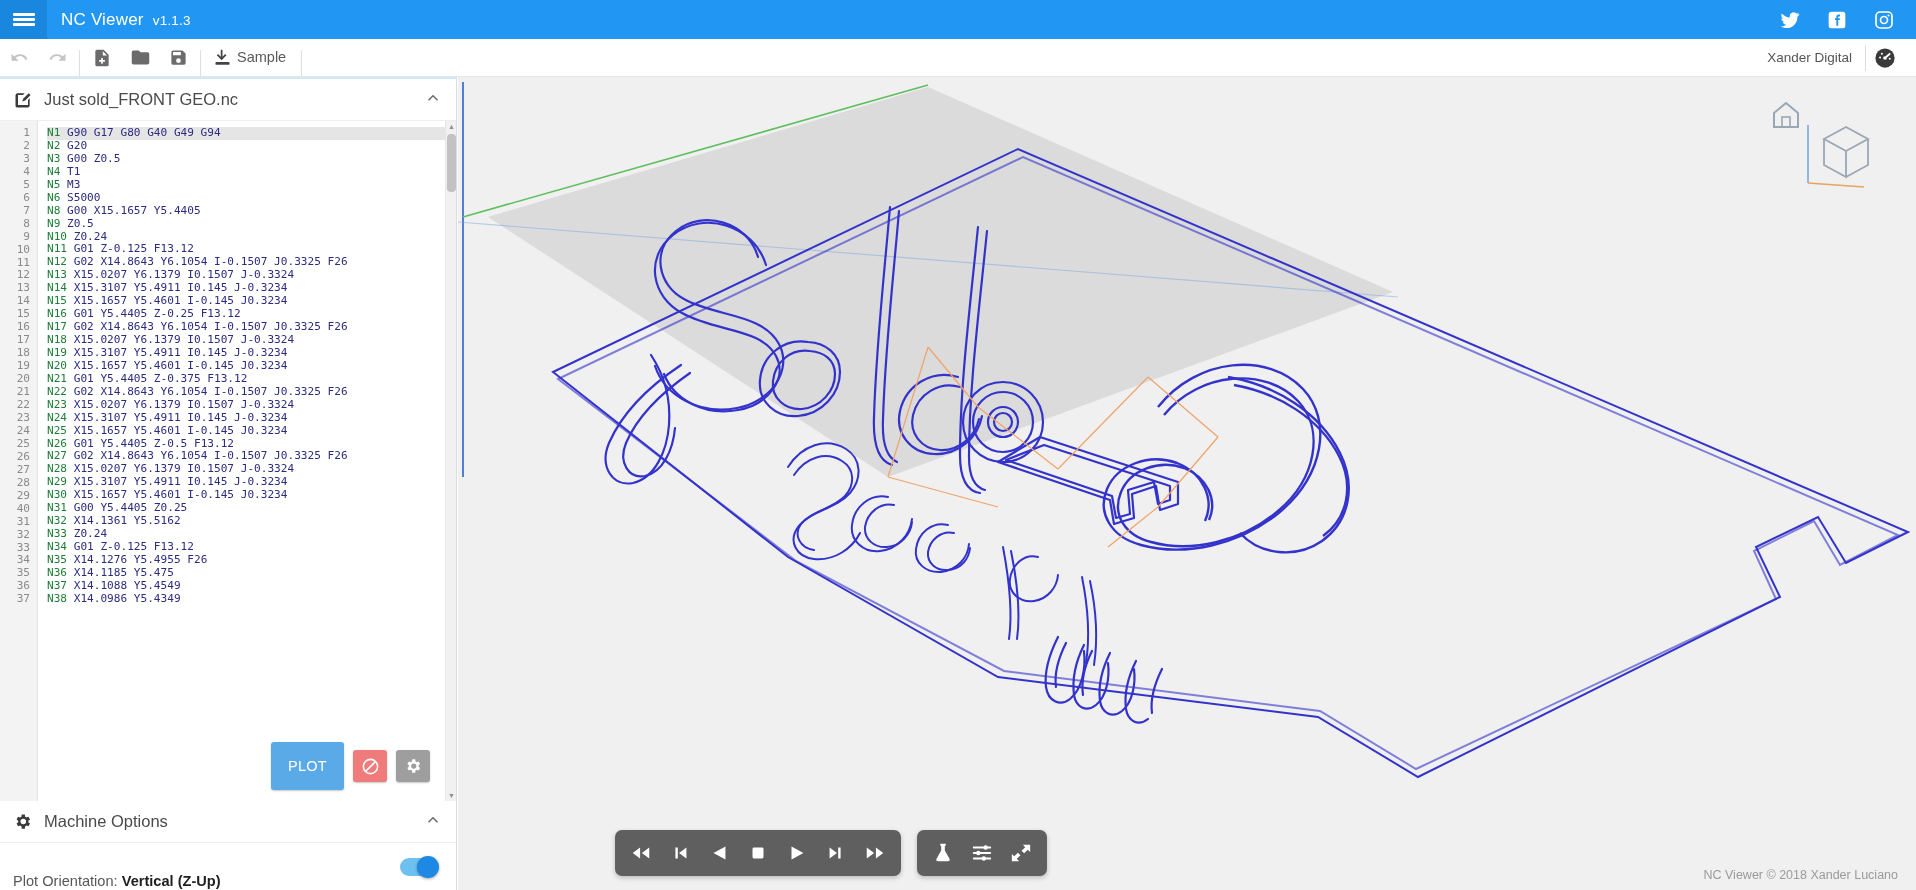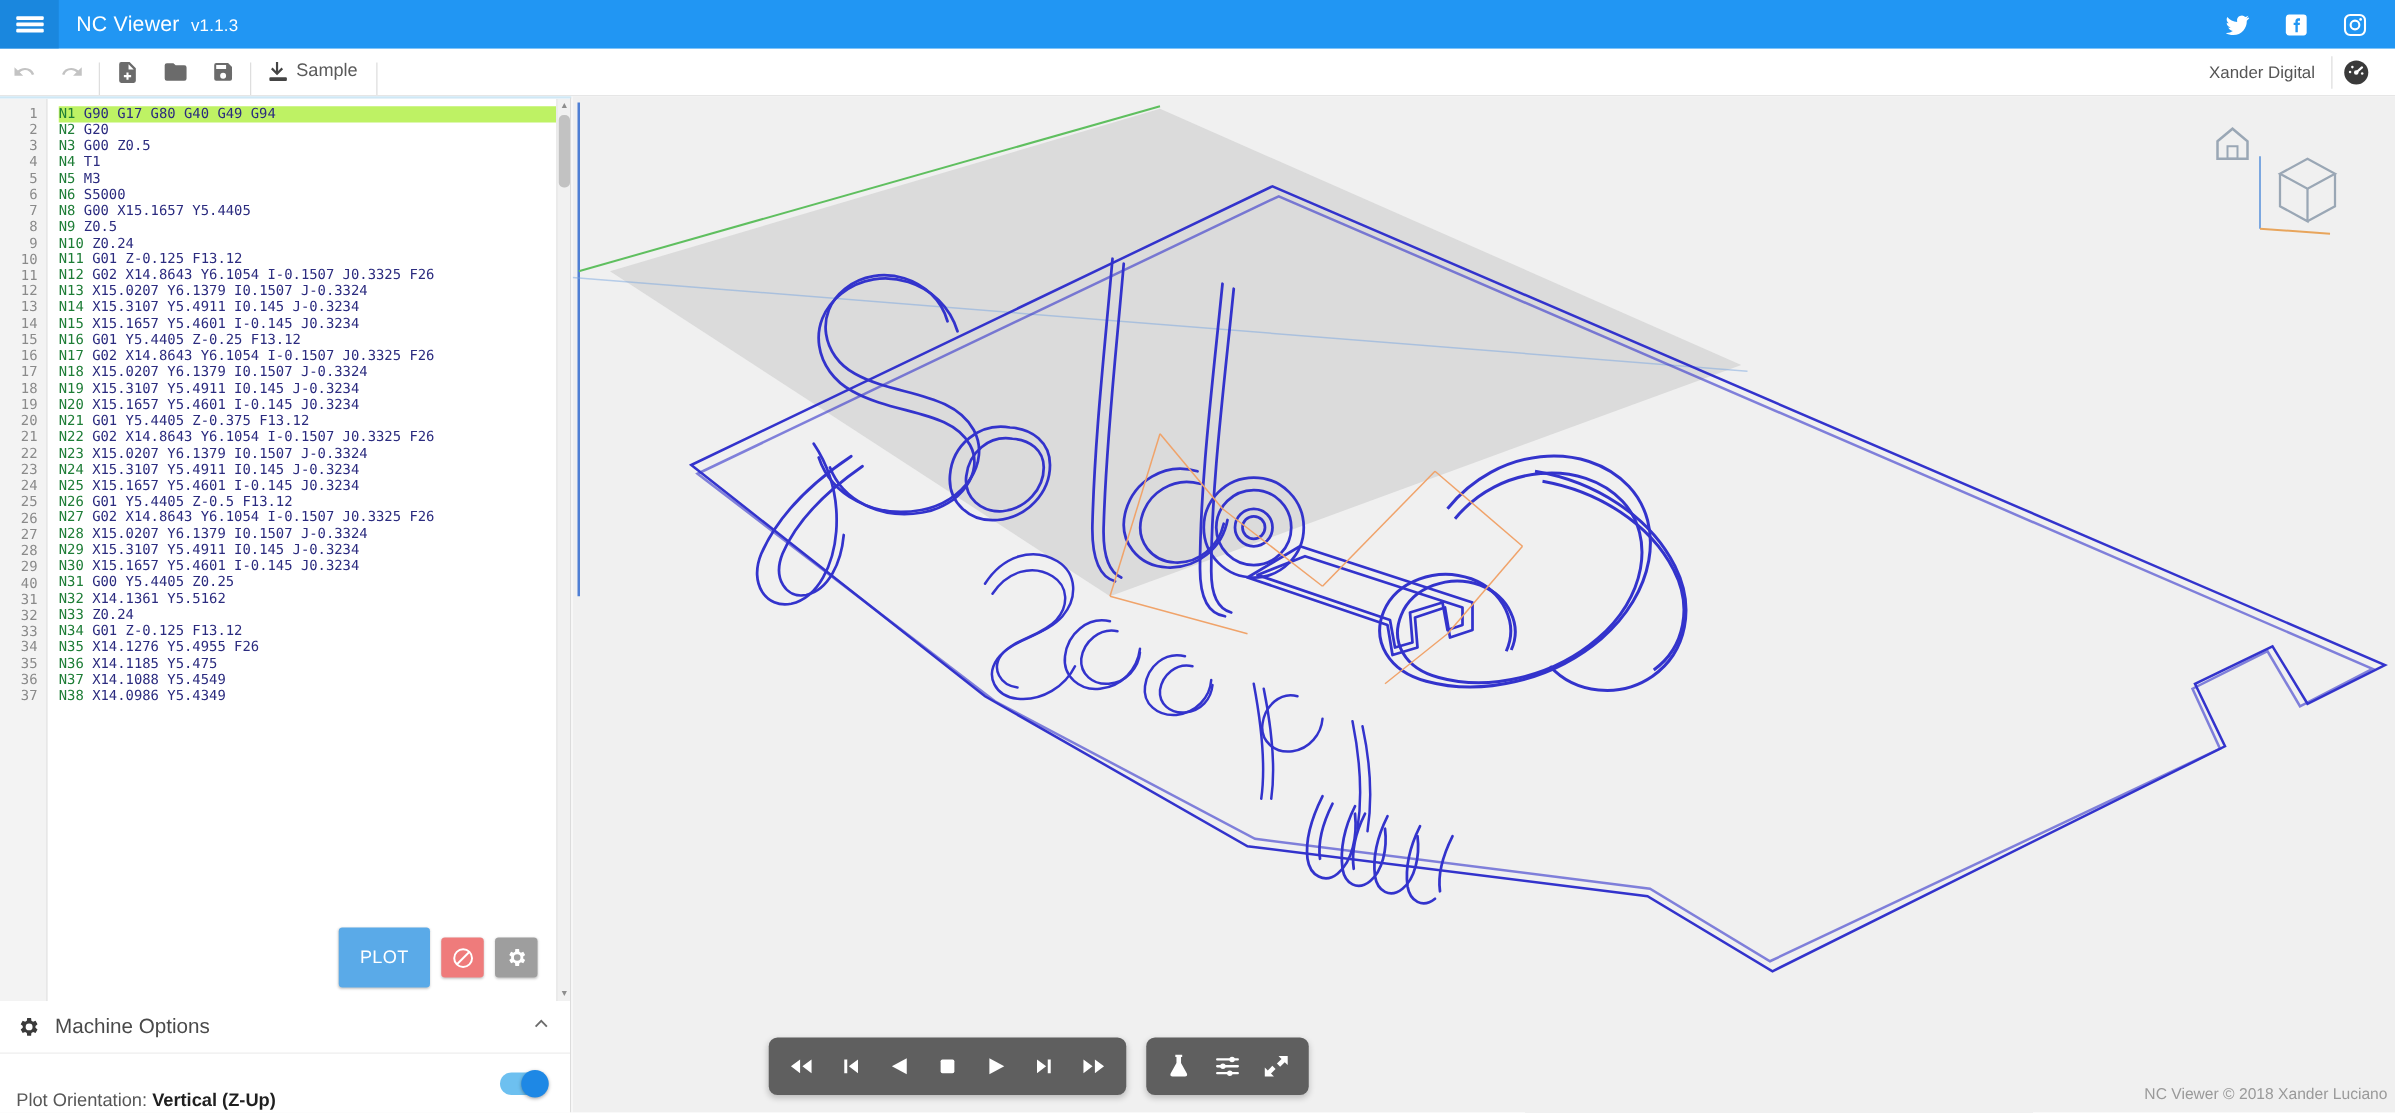--- a/index.html
+++ b/index.html
@@ -95,21 +95,21 @@
   .gutter {
     width: 38px; flex: 0 0 38px; background: #f3f3f3; text-align: right;
     padding: 6px 7px 0 0; color: #8a8a8a; user-select: none;
     border-right: 1px solid #e4e4e4;
   }
   .codearea {
     flex: 1 1 auto; padding: 6px 0 0 9px; white-space: pre; overflow: hidden;
     color: #2b2b7f;
   }
   .codearea .ln { display: block; height: 12.95px; }
-  .codearea .ln.active { background: #bef264; }
+  .codearea .ln.active { background: #e5e5e5; }
   .tok-n  { color: #1e7d36; }
 
   .scrollbar-v {
     position: absolute; top: 0; right: 0; width: 11px; height: 100%;
     background: #f1f1f1; border-left: 1px solid #e6e6e6;
   }
   .scroll-arrow {
     position:absolute; left:0; width: 11px; height: 11px;
     display:flex; align-items:center; justify-content:center; color:#8d8d8d;
     font-size: 7px;
@@ -164,21 +164,21 @@
     position: absolute; top: 77px; left: 458px; width: 1458px; height: 813px;
     background: #f0f0f0; overflow: hidden;
   }
   .view-svg { position: absolute; inset: 0; width: 100%; height: 100%; }
 
   .axis-cube {
     position: absolute; top: 18px; right: 42px; width: 110px; height: 100px;
   }
 
   .footer-credit {
-    position: absolute; right: 6px; bottom: 8px;
+    position: absolute; right: 18px; bottom: 8px;
     font-size: 12.5px; color: #9a9a9a;
   }
 
   .playbar {
     position: absolute; left: 157px; bottom: 14px;
     display: flex; gap: 16px; align-items: center;
   }
   .pb-group {
     background: #5f5f5f; border-radius: 7px; height: 46px;
     display: flex; align-items: center; padding: 0 9px; gap: 5px;
@@ -274,20 +274,34 @@
           <circle cx="6.6" cy="11.5" r="1.1" fill="#fff"></circle>
           <circle cx="8.6" cy="7.3" r="1.1" fill="#fff"></circle>
           <circle cx="17.2" cy="12.8" r="1.1" fill="#fff"></circle>
         </svg>
       </span>
     </div>
   </div>
 
   <div class="leftpanel">
 
+    <div class="panel-head">
+      <span class="ph-icon">
+        <svg width="20" height="20" viewBox="0 0 24 24">
+          <path fill="currentColor" d="M3 6.5A2.5 2.5 0 0 1 5.5 4H14l-2 2H6v12h12v-6l2-2v8.5a2.5 2.5 0 0 1-2.5 2.5h-13A2.5 2.5 0 0 1 3 18.5v-12z"></path>
+          <path fill="currentColor" d="m11 13.9 1.5-3.6 6.4-6.4 2.2 2.2-6.4 6.4-3.7 1.4z"></path>
+        </svg>
+      </span>
+      <span class="ph-title">Just sold_FRONT GEO.nc</span>
+      <span class="ph-chev">
+        <svg width="18" height="18" viewBox="0 0 24 24">
+            <path fill="none" stroke="currentColor" stroke-width="2" d="m6 15 6-6 6 6"></path>
+          </svg>
+      </span>
+    </div>
 
     <div class="editor-wrap">
       <div class="editor">
         <div class="gutter" id="gutter">
             <div class="ln">1</div>
             <div class="ln">2</div>
             <div class="ln">3</div>
             <div class="ln">4</div>
             <div class="ln">5</div>
             <div class="ln">6</div>

